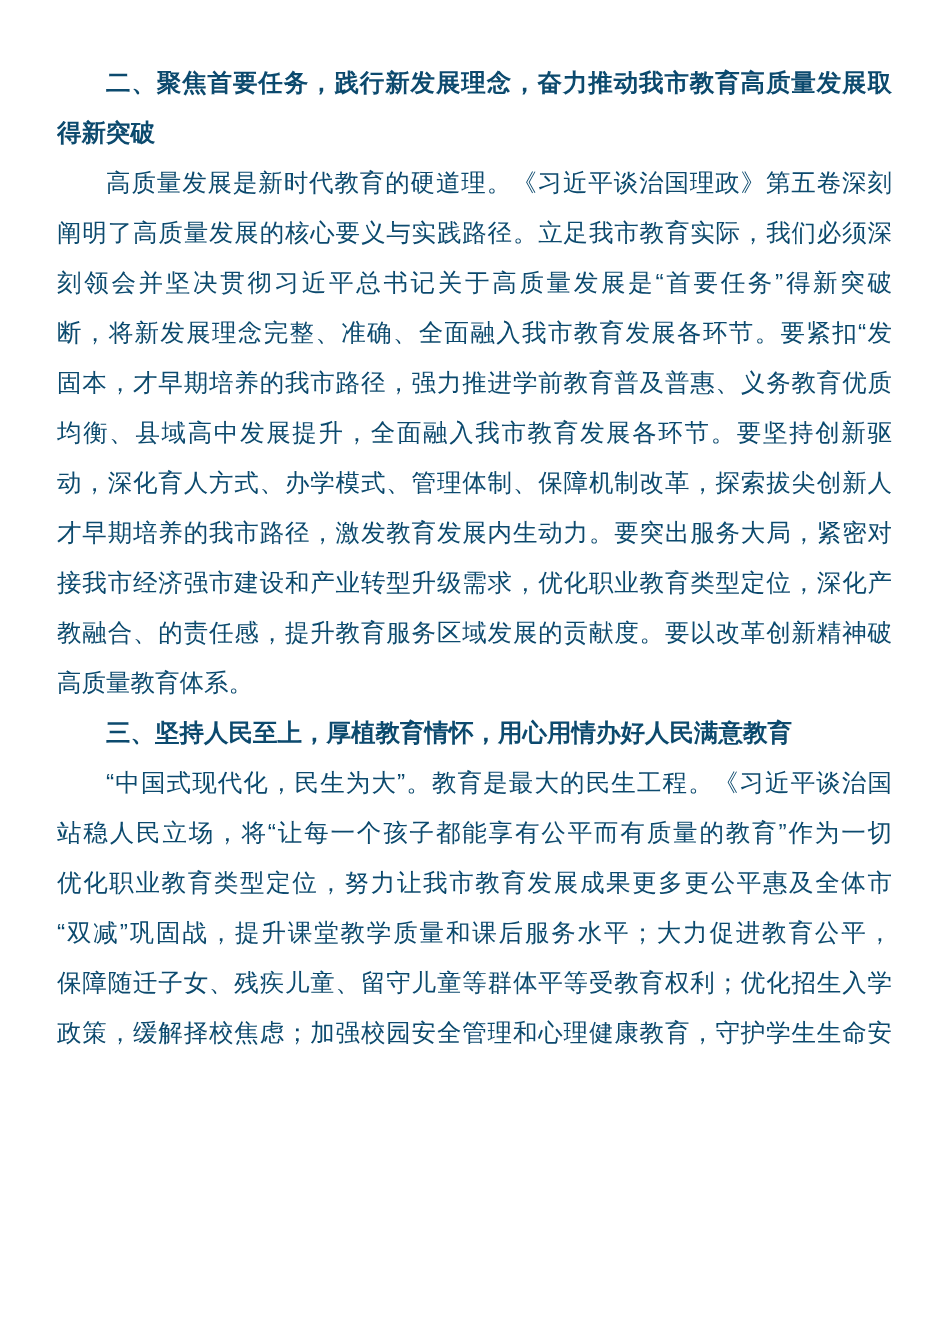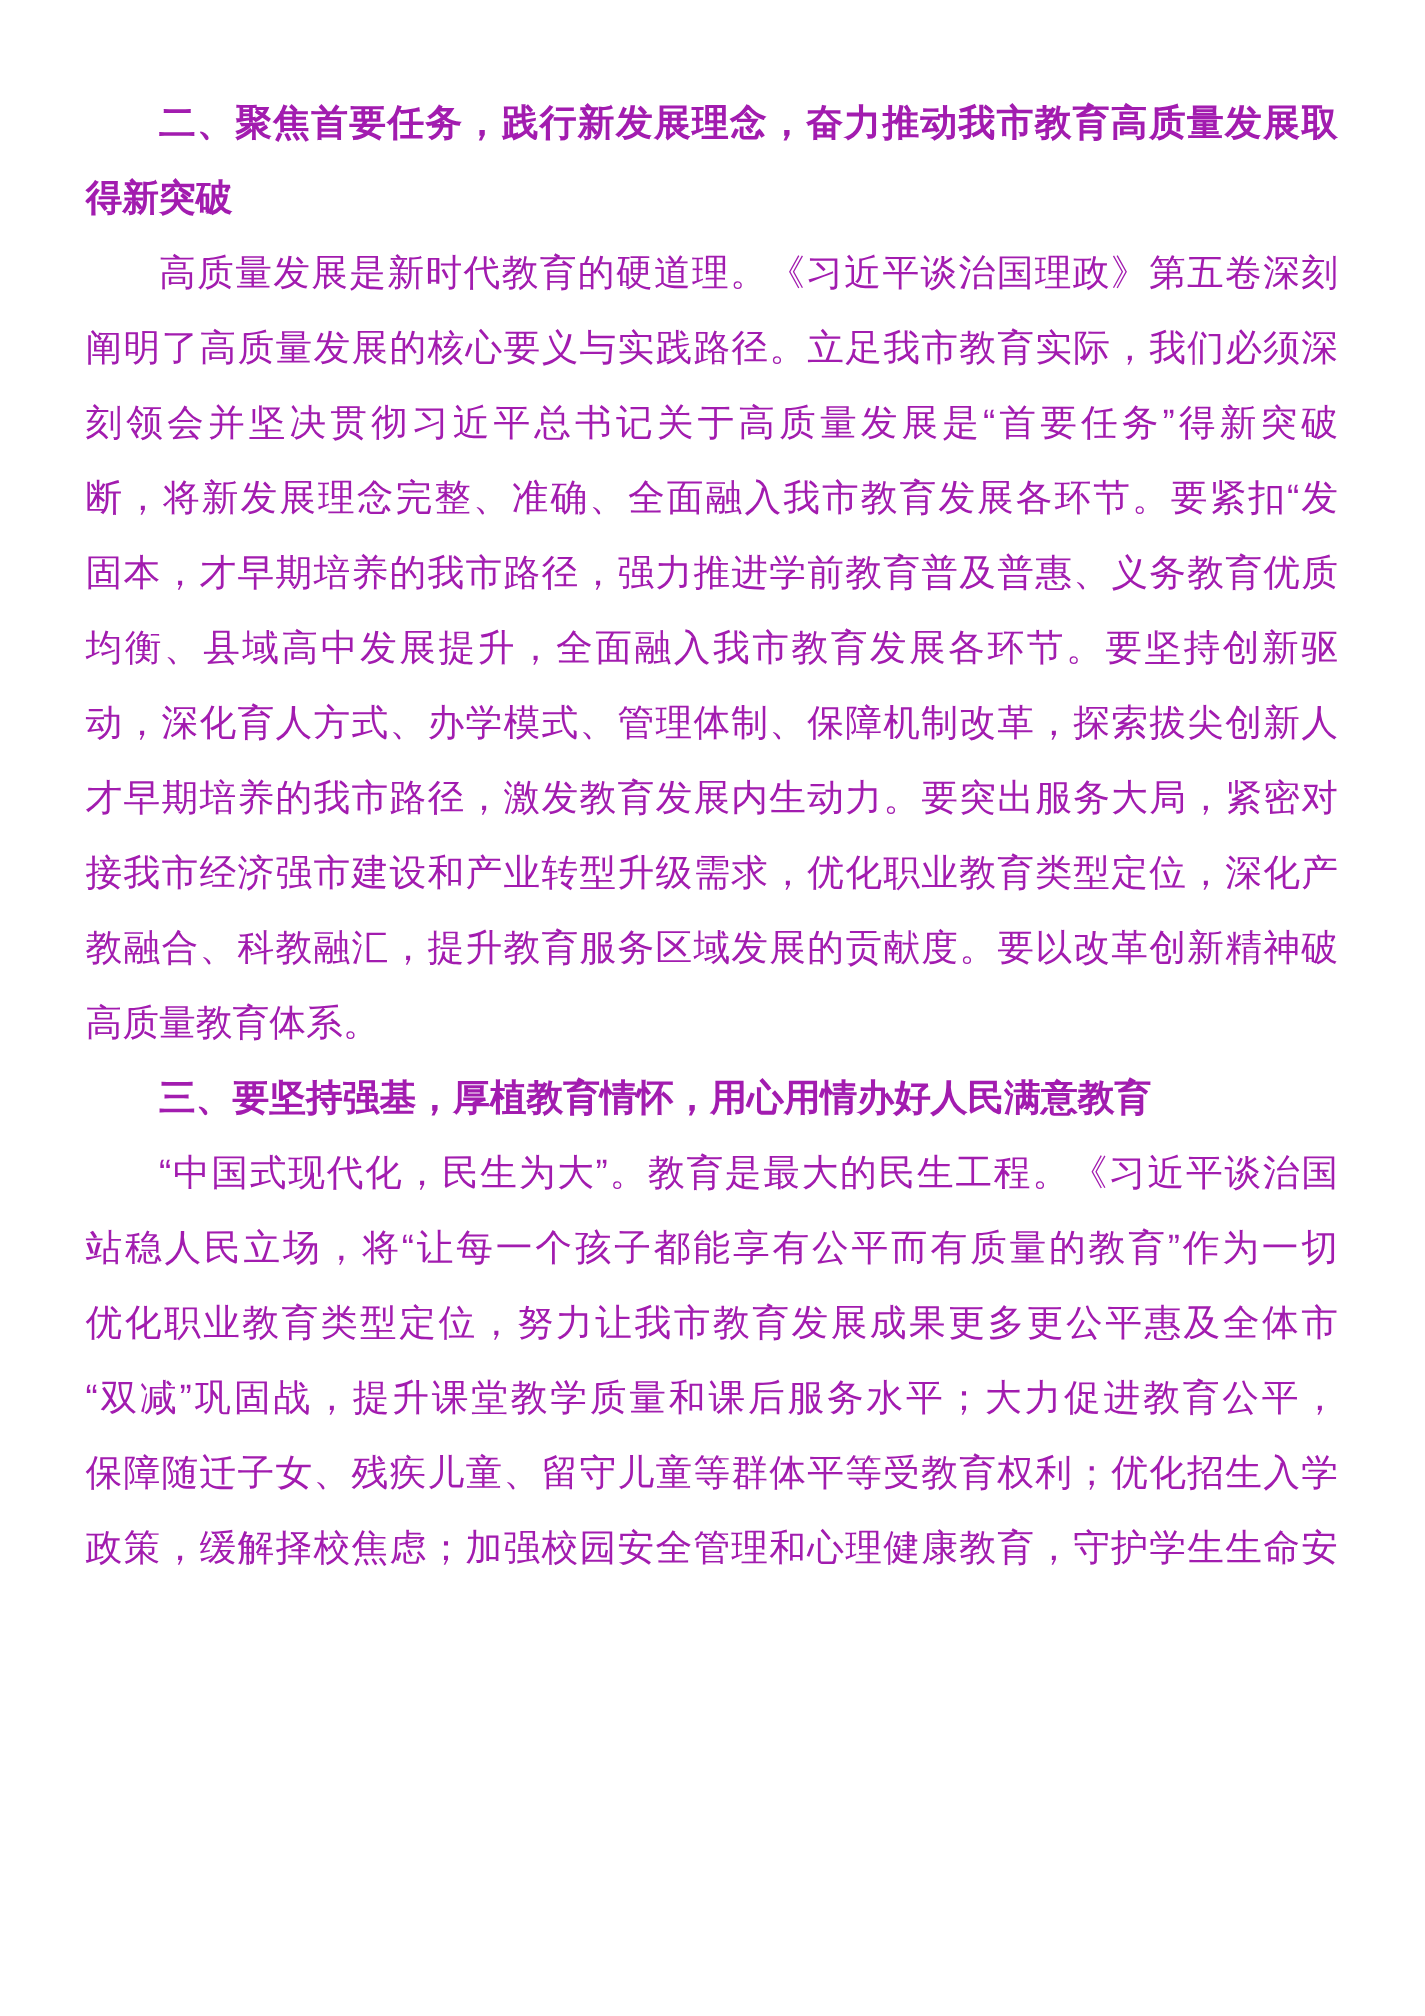--- a/index.html
+++ b/index.html
@@ -25,21 +25,21 @@
   .paragraph {
     margin: 0;
     padding: 0;
   }
   .line {
     font-size: 24.5px;
     line-height: 50px;
     height: 50px;
     overflow: hidden;
     white-space: normal;
-    color: #a21caf;
+    color: #0c4a6e;
   }
   .line.justify {
     text-align: justify;
     text-align-last: justify;
   }
   .line.indent {
     text-indent: 49px;
   }
   .line.bold {
     font-weight: 700;
@@ -57,25 +57,25 @@
       <div class="paragraph">
         <div class="line justify indent">高质量发展是新时代教育的硬道理。《习近平谈治国理政》第五卷深刻</div>
         <div class="line justify">阐明了高质量发展的核心要义与实践路径。立足我市教育实际，我们必须深</div>
         <div class="line justify">刻领会并坚决贯彻习近平总书记关于高质量发展是“首要任务”得新突破</div>
         <div class="line justify">断，将新发展理念完整、准确、全面融入我市教育发展各环节。要紧扣“发</div>
         <div class="line justify">固本，才早期培养的我市路径，强力推进学前教育普及普惠、义务教育优质</div>
         <div class="line justify">均衡、县域高中发展提升，全面融入我市教育发展各环节。要坚持创新驱</div>
         <div class="line justify">动，深化育人方式、办学模式、管理体制、保障机制改革，探索拔尖创新人</div>
         <div class="line justify">才早期培养的我市路径，激发教育发展内生动力。要突出服务大局，紧密对</div>
         <div class="line justify">接我市经济强市建设和产业转型升级需求，优化职业教育类型定位，深化产</div>
-        <div class="line justify">教融合、科教融汇，提升教育服务区域发展的贡献度。要以改革创新精神破</div>
+        <div class="line justify">教融合、的责任感，提升教育服务区域发展的贡献度。要以改革创新精神破</div>
         <div class="line">高质量教育体系。</div>
       </div>
       <div class="paragraph">
-        <div class="line bold indent">三、要坚持强基，厚植教育情怀，用心用情办好人民满意教育</div>
+        <div class="line bold indent">三、坚持人民至上，厚植教育情怀，用心用情办好人民满意教育</div>
       </div>
       <div class="paragraph">
         <div class="line justify indent">“中国式现代化，民生为大”。教育是最大的民生工程。《习近平谈治国</div>
         <div class="line justify">站稳人民立场，将“让每一个孩子都能享有公平而有质量的教育”作为一切</div>
         <div class="line justify">优化职业教育类型定位，努力让我市教育发展成果更多更公平惠及全体市</div>
         <div class="line justify">“双减”巩固战，提升课堂教学质量和课后服务水平；大力促进教育公平，</div>
         <div class="line justify">保障随迁子女、残疾儿童、留守儿童等群体平等受教育权利；优化招生入学</div>
         <div class="line justify">政策，缓解择校焦虑；加强校园安全管理和心理健康教育，守护学生生命安</div>
       </div>
     </div>

